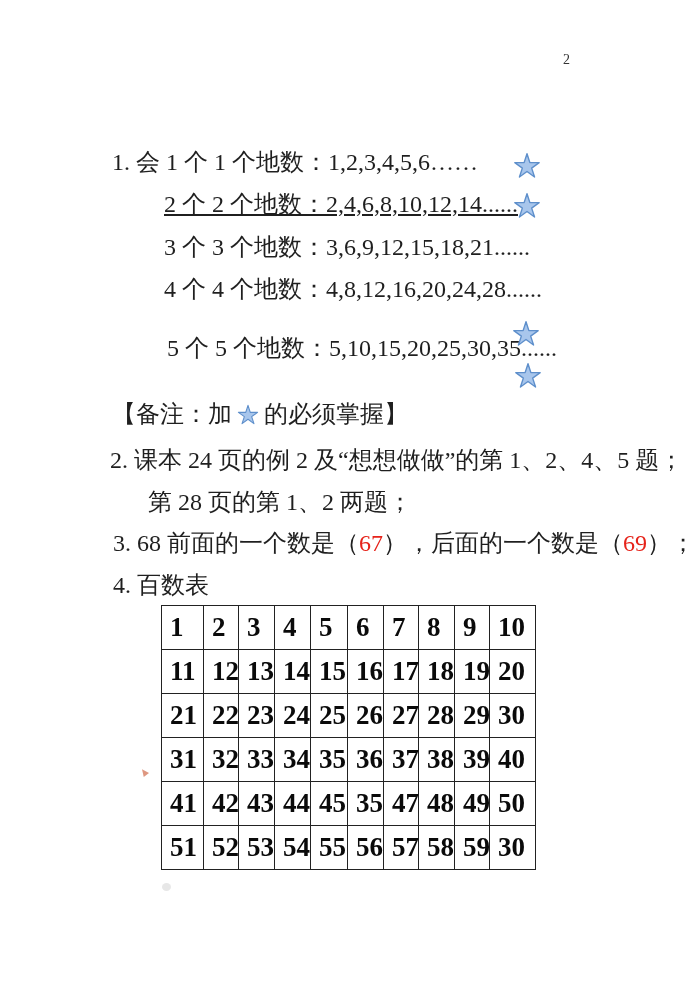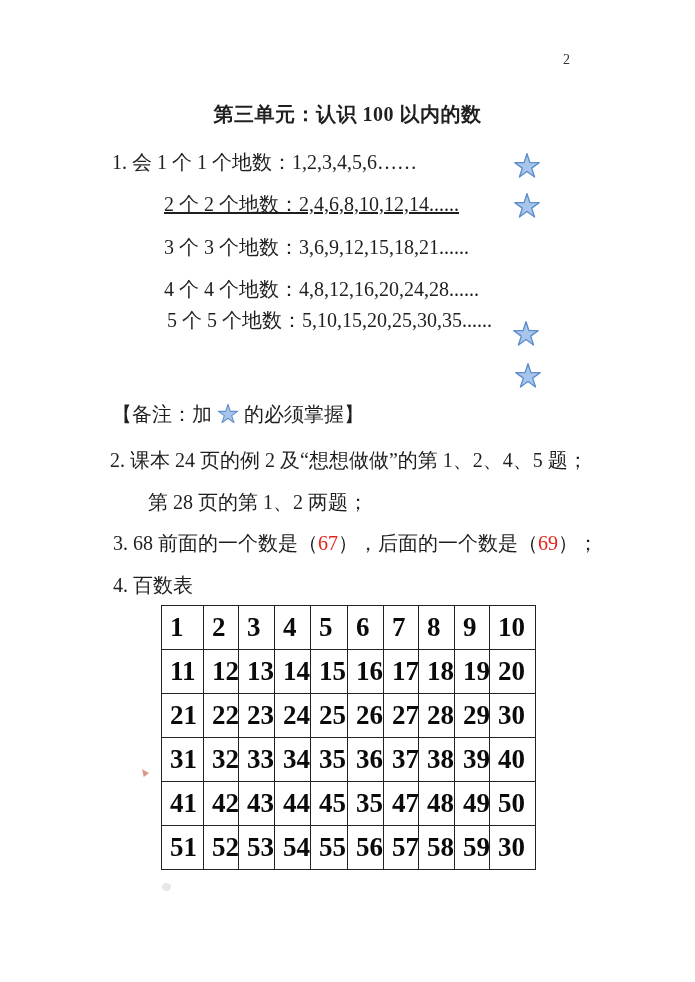--- a/index.html
+++ b/index.html
@@ -23,29 +23,29 @@
     font-size:14px;color:#333;
   }
   .doc-title{
     position:absolute;left:0;right:0;top:101px;
     text-align:center;
     font-size:20px;font-weight:bold;
     letter-spacing:0.5px;
   }
   .line{
     position:absolute;
-    font-size:20px;
+    font-size:24px;
     white-space:nowrap;
     line-height:26px;
   }
   .l1{left:112px;top:149px;}
   .l2{left:164px;top:191px;text-decoration:underline;}
   .l3{left:164px;top:234px;}
   .l4{left:164px;top:276px;}
-  .l5{left:167px;top:307px;}
+  .l5{left:167px;top:335px;}
   .l6{left:165px;top:361px;}
   .note{left:112px;top:401px;}
   .item2a{left:110px;top:447px;}
   .item2b{left:148px;top:489px;}
   .item3{left:113px;top:530px;}
   .item4{left:113px;top:572px;}
   .red-num{color:var(--red);margin-top:20px;}
   .star{
     position:absolute;width:28px;height:28px;
   }
@@ -92,21 +92,20 @@
     background:rgba(185,185,185,0.35);
   }
 </style>
 </head>
 <body>
 
 <div class="page">
 
   <div class="page-number">2</div>
 
-  <div class="doc-title">第三单元：认识 100 以内的数</div>
 
   <div class="line l1">1. 会 1 个 1 个地数：1,2,3,4,5,6……</div>
   <div class="line l2">2 个 2 个地数：2,4,6,8,10,12,14......</div>
   <div class="line l3">3 个 3 个地数：3,6,9,12,15,18,21......</div>
   <div class="line l4">4 个 4 个地数：4,8,12,16,20,24,28......</div>
   <div class="line l5">5 个 5 个地数：5,10,15,20,25,30,35......</div>
 
   <span class="star star1">
     <svg viewBox="0 0 24 24" width="28" height="28">
         <polygon points="12,1.5 14.47,9.10 22.46,9.10 16.0,13.80 18.47,21.40 12,16.7 5.53,21.40 8.0,13.80 1.54,9.10 9.53,9.10"></polygon>

